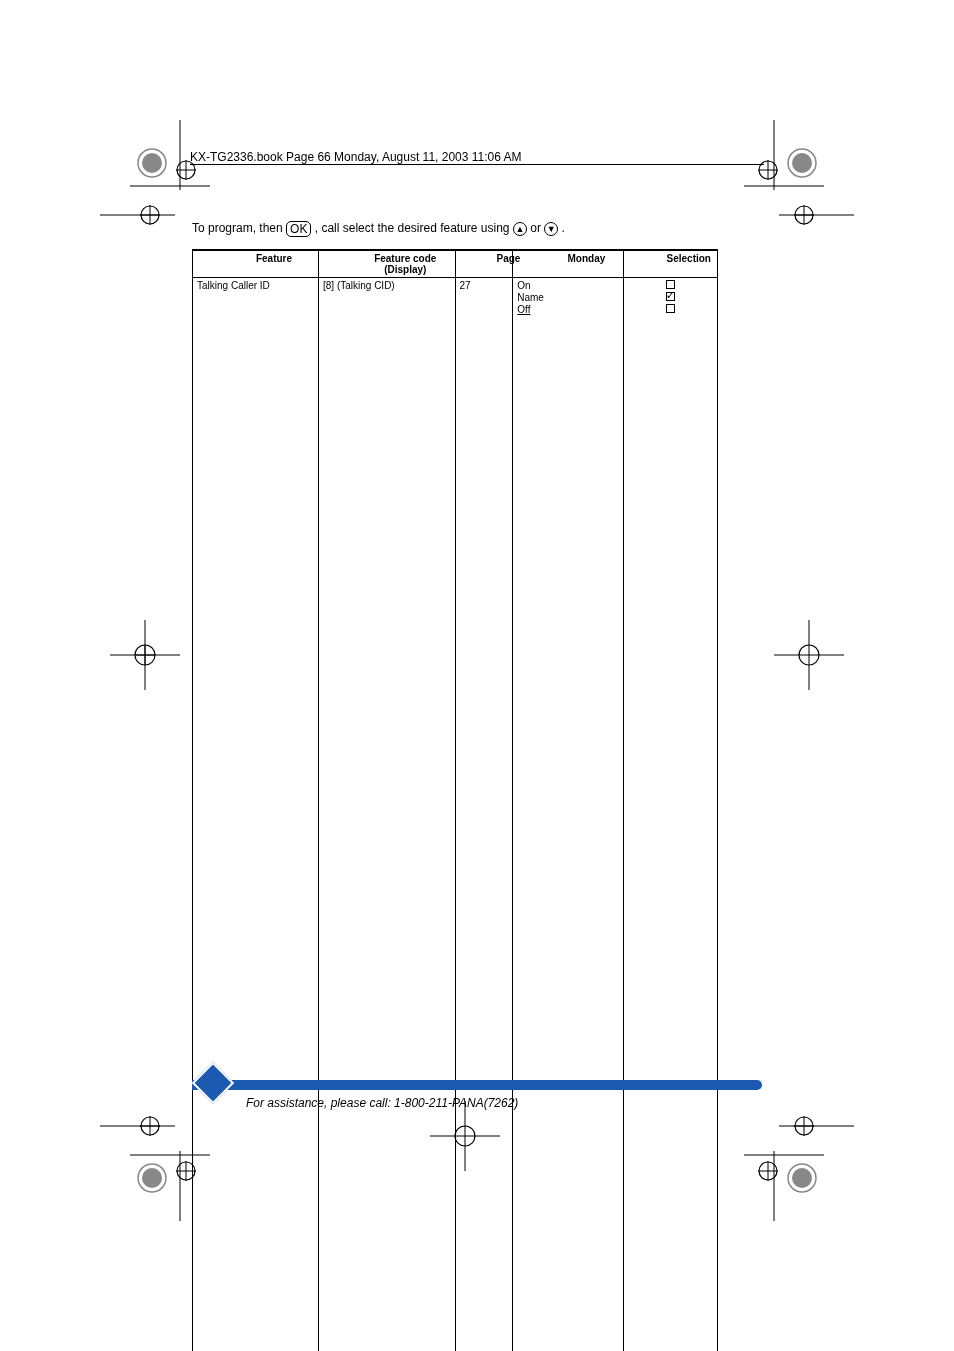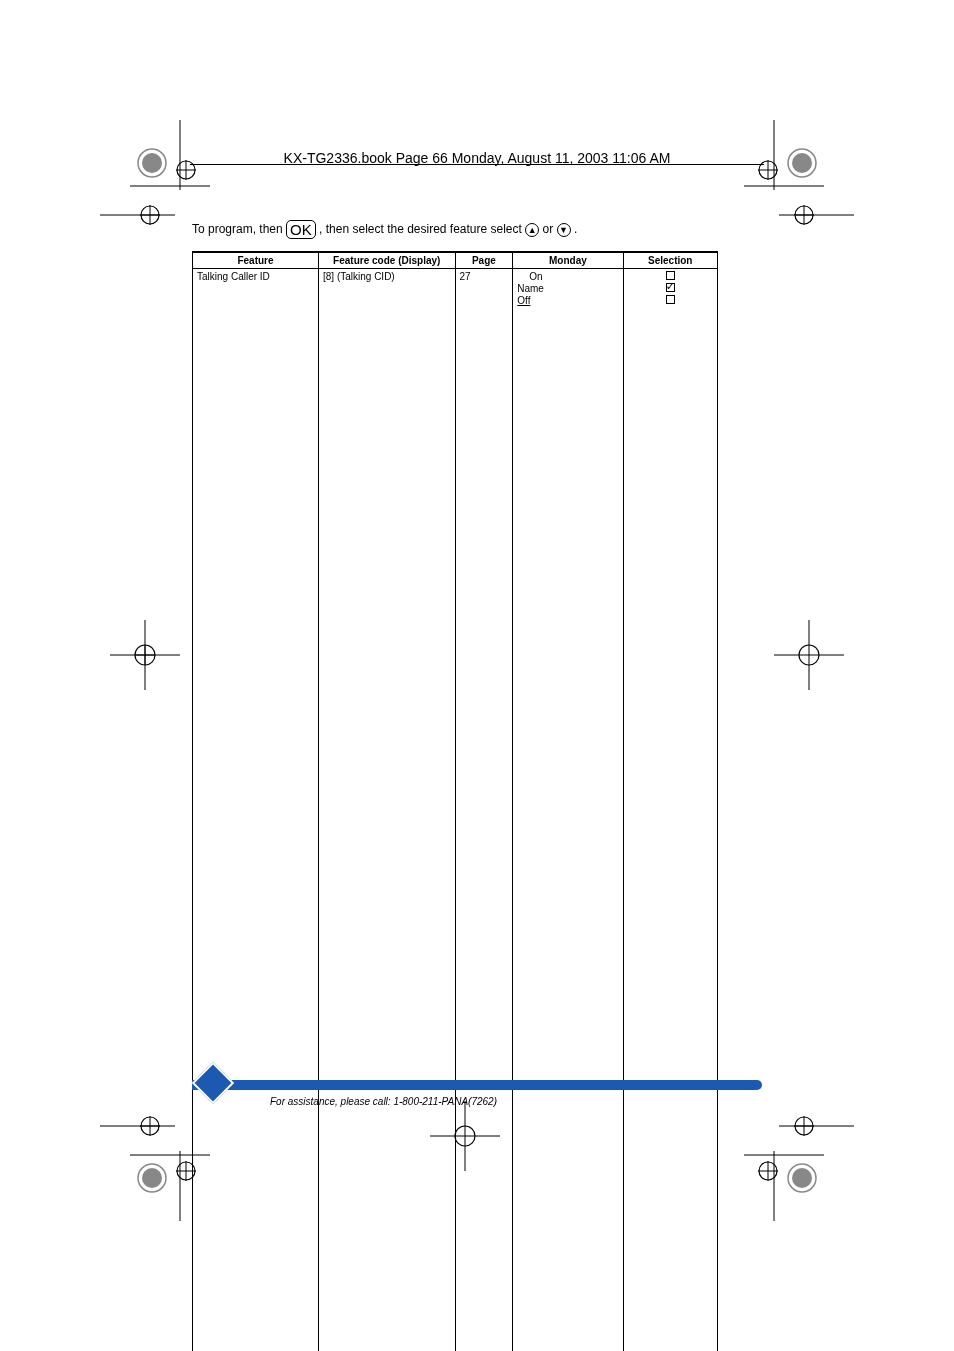--- a/index.html
+++ b/index.html
@@ -13,27 +13,26 @@
     position: relative;
     width: 954px;
     height: 1351px;
     padding: 140px 110px 90px 110px;
   }
   
   .cropmark { position: absolute; }
   .cropmark svg { display: block; }
 
   .header-line {
-    font-size: 14px;
+    font-size: 12px;
     color: #000;
     position: absolute;
     top: 150px;
     left: 190px;
     right: 190px;
-    text-align: center;
   }
   .header-rule {
     position: absolute;
     top: 164px;
     left: 190px;
     right: 190px;
     height: 1px;
     background: #000;
   }
 
@@ -46,21 +45,21 @@
   }
   .intro {
     font-size: 12px;
     line-height: 1.4;
     margin-bottom: 12px;
   }
   .intro .btn-ok {
     display: inline-block;
     border: 1px solid #000;
     border-radius: 5px;
-    font-size: 15px;
+    font-size: 12px;
     padding: 1px 3px;
     vertical-align: middle;
     line-height: 1;
   }
   .intro .btn-arrow {
     display: inline-block;
     width: 14px;
     height: 14px;
     border: 1px solid #000;
     border-radius: 50%;
@@ -79,20 +78,21 @@
   table.settings th, table.settings td {
     border: 1px solid #000;
     padding: 2px 4px;
     vertical-align: top;
     text-align: left;
   }
   table.settings th {
     font-weight: bold;
     text-align: center;
     border-top: 2px solid #000;
+    padding-left: 41px;
   }
   table.settings .col-feature { width: 24%; }
   table.settings .col-code    { width: 26%; }
   table.settings .col-page    { width: 11%; text-align: center; }
   table.settings .col-option  { width: 21%; }
   table.settings .col-box     { width: 18%; }
 
   td.page { text-align: center; }
   .opt-box {
     width: 9px;
@@ -137,23 +137,22 @@
     top: 1098px;
     font-size: 15px;
     color: #fff;
     font-style: italic;
     z-index: 2;
   }
   .footer-caption {
     position: absolute;
     left: 246px;
     top: 1096px;
-    font-size: 10px;
+    font-size: 12px;
     font-style: italic;
-    margin-left: 24px;
   }
 </style>
 </head>
 <body>
 
 <div class="page">
 
   <div class="cropmark" style="top:120px;left:100px;">
     <svg width="110" height="110">
       <circle cx="52" cy="43" r="14" fill="none" stroke="#888" stroke-width="1.5"></circle>
@@ -238,21 +237,21 @@
     </svg>
   </div>
 
   <div class="header-line">KX-TG2336.book  Page 66  Monday, August 11, 2003  11:06 AM</div>
   <div class="header-rule"></div>
 
   <div class="content">
     <div class="intro">
       <span>To program, then </span>
       <span class="btn-ok">OK</span>
-      <span>, then select the desired feature select </span>
+      <span>, call select the desired feature using </span>
       <span class="btn-arrow">▲</span>
       <span> or </span>
       <span class="btn-arrow">▼</span>
       <span>.</span>
     </div>
 
     <table class="settings">
       <colgroup>
         <col class="col-feature">
           <col class="col-code">
@@ -268,21 +267,21 @@
           <th>Monday</th>
           <th>Selection</th>
         </tr>
       </thead>
       <tbody id="settings-body">
           <tr>
             <td>Talking Caller ID</td>
             <td>[8] (Talking CID)</td>
             <td class="page">27</td>
             <td>
-              <div style="line-height: 12px; margin-left: 12px;">On</div>
+              <div style="line-height: 12px;">On</div>
               <div style="line-height: 12px;">Name</div>
               <div style="line-height: 12px; text-decoration: underline;">Off</div>
             </td>
             <td>
               <div style="line-height: 12px; text-align: center;"><span class="opt-box"></span></div>
               <div style="line-height: 12px; text-align: center;"><span class="opt-box checked"></span></div>
               <div style="line-height: 12px; text-align: center;"><span class="opt-box"></span></div>
             </td>
           </tr>
         </tbody>

